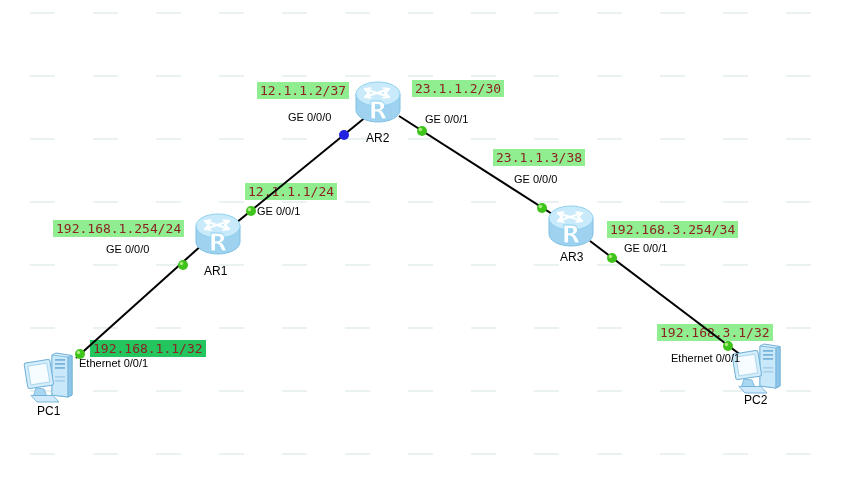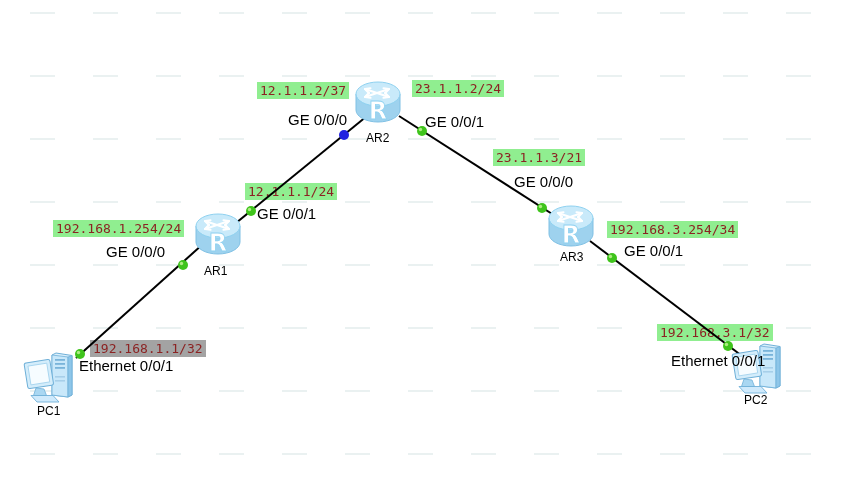--- a/index.html
+++ b/index.html
@@ -13,21 +13,21 @@
     position:absolute;z-index:1;
     font-family:"DejaVu Sans Mono","Liberation Mono",monospace;
     font-size:13px;line-height:15px;padding:1px 3px;white-space:nowrap;
   }
   .device{position:absolute;z-index:3;}
   .device svg{display:block;}
   .device-label{
     position:absolute;z-index:4;font-size:12px;color:#000;white-space:nowrap;
   }
   .port-label{
-    position:absolute;z-index:4;font-size:15px;white-space:nowrap;
+    position:absolute;z-index:4;font-size:11px;white-space:nowrap;
   }
 </style>
 </head>
 <body>
 
 <div id="canvas">
   <div id="grid-layer">
       <div class="grid-dash" style="left: 30px; top: 12px; background: rgb(234, 241, 241);"></div>
       <div class="grid-dash" style="left: 93px; top: 12px; background: rgb(234, 241, 241);"></div>
       <div class="grid-dash" style="left: 156px; top: 12px; background: rgb(234, 241, 241);"></div>
@@ -130,24 +130,24 @@
       <div class="grid-dash" style="left: 534px; top: 453px; background: rgb(234, 241, 241);"></div>
       <div class="grid-dash" style="left: 597px; top: 453px; background: rgb(234, 241, 241);"></div>
       <div class="grid-dash" style="left: 660px; top: 453px; background: rgb(234, 241, 241);"></div>
       <div class="grid-dash" style="left: 723px; top: 453px; background: rgb(234, 241, 241);"></div>
       <div class="grid-dash" style="left: 786px; top: 453px; background: rgb(234, 241, 241);"></div>
     </div>
   <div id="ip-layer">
       <div class="ip-label" style="left: 53px; top: 220px; background: rgb(144, 238, 144); color: rgb(139, 35, 35);">192.168.1.254/24</div>
       <div class="ip-label" style="left: 245px; top: 183px; background: rgb(144, 238, 144); color: rgb(139, 35, 35);">12.1.1.1/24</div>
       <div class="ip-label" style="left: 257px; top: 82px; background: rgb(144, 238, 144); color: rgb(139, 35, 35);">12.1.1.2/37</div>
-      <div class="ip-label" style="left: 412px; top: 80px; background: rgb(144, 238, 144); color: rgb(139, 35, 35);">23.1.1.2/24</div>
-      <div class="ip-label" style="left: 493px; top: 149px; background: rgb(144, 238, 144); color: rgb(139, 35, 35);">23.1.1.3/21</div>
+      <div class="ip-label" style="left: 412px; top: 80px; background: rgb(144, 238, 144); color: rgb(139, 35, 35);">23.1.1.2/30</div>
+      <div class="ip-label" style="left: 493px; top: 149px; background: rgb(144, 238, 144); color: rgb(139, 35, 35);">23.1.1.3/38</div>
       <div class="ip-label" style="left: 607px; top: 221px; background: rgb(144, 238, 144); color: rgb(139, 35, 35);">192.168.3.254/34</div>
-      <div class="ip-label" style="left: 90px; top: 340px; background: #a3a3a3; color: rgb(139, 35, 35);">192.168.1.1/32</div>
+      <div class="ip-label" style="left: 90px; top: 340px; background: #22c55e; color: rgb(139, 35, 35);">192.168.1.1/32</div>
       <div class="ip-label" style="left: 657px; top: 324px; background: rgb(144, 238, 144); color: rgb(139, 35, 35);">192.168.3.1/32</div>
     </div>
   <svg id="links-layer" xmlns="http://www.w3.org/2000/svg">
       <line x1="76" y1="358" x2="203" y2="244" stroke="#000000" stroke-width="2"></line>
       <line x1="236" y1="223" x2="367" y2="116" stroke="#000000" stroke-width="2"></line>
       <line x1="399" y1="116" x2="560" y2="219" stroke="#000000" stroke-width="2"></line>
       <line x1="590" y1="241" x2="750" y2="362" stroke="#000000" stroke-width="2"></line>
       <circle cx="80" cy="354" r="5" fill="#3fc41c"></circle>
       <circle cx="78.5" cy="352.5" r="1.7" fill="#b9ef8e" opacity="0.9"></circle>
       <circle cx="183" cy="265" r="5" fill="#3fc41c"></circle>

